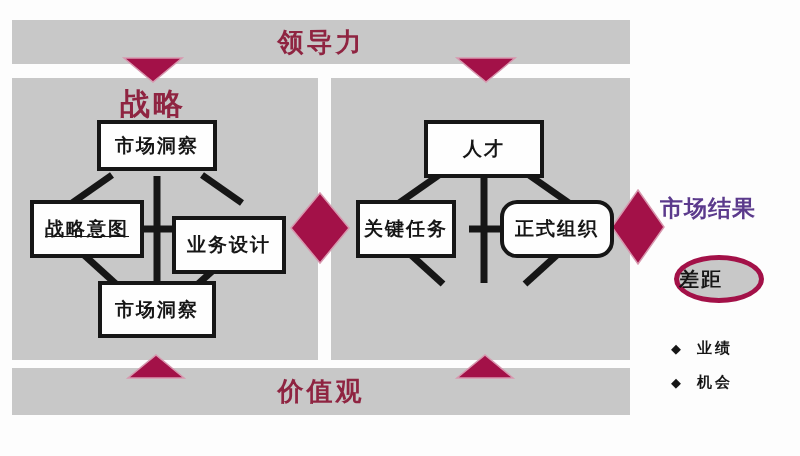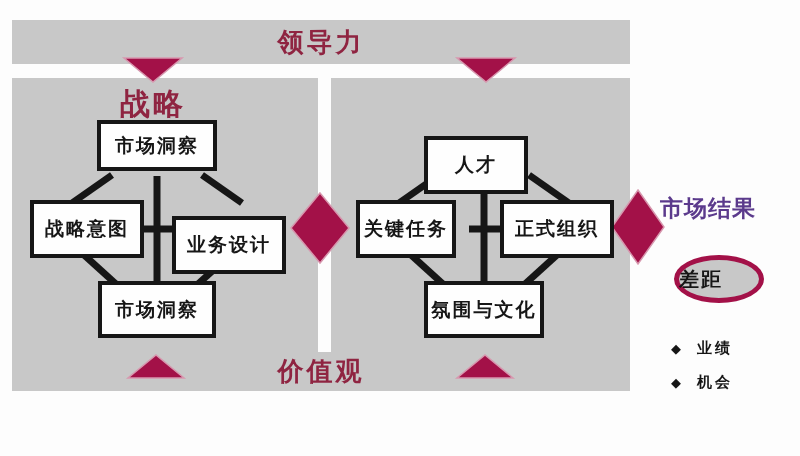--- a/index.html
+++ b/index.html
@@ -5,21 +5,21 @@
   html,body{margin:0;padding:0;background:#fff;}
   .canvas{
     position:relative;width:800px;height:456px;background:#fdfdfd;
     font-family:"Liberation Sans","DejaVu Sans",sans-serif;overflow:hidden;
   }
   .bar{
     position:absolute;left:12px;width:618px;background:var(--panel-gray);
     display:flex;align-items:center;justify-content:center;z-index:1;
   }
   .top-bar{top:20px;height:44px;}
-  .bottom-bar{top:352px;height:39px;}
+  .bottom-bar{top:368px;height:47px;}
   .bar-label{
     font-size:26px;font-weight:bold;color:var(--header-red);letter-spacing:3px;
   }
   .panel{position:absolute;top:78px;height:282px;background:var(--panel-gray);z-index:1;}
   .panel-left{left:12px;width:306px;}
   .panel-right{left:331px;width:299px;}
   .panel-title{
     position:absolute;top:84px;width:110px;text-align:center;z-index:4;
     font-size:30px;font-weight:bold;color:var(--header-red);letter-spacing:3px;
   }
@@ -83,28 +83,27 @@
     <polygon points="457,58 515,58 486,82"></polygon>
     <polygon points="128,378 184,378 156,355"></polygon>
     <polygon points="457,378 513,378 485,355"></polygon>
     <polygon points="320,193 349,228 320,263 291,228"></polygon>
     <polygon points="638,190 664,227 638,264 612,227"></polygon>
   </svg>
 
   <div class="panel-title title-strategy">战略</div>
 
   <div class="node" style="left:97px;top:120px;width:120px;height:51px;">市场洞察</div>
-  <div class="node" style="left:30px;top:200px;width:114px;height:58px;">战略意图</div>
+  <div class="node" style="left:30px;top:200px;width:114px;height:58px;text-decoration:underline;">战略意图</div>
   <div class="node" style="left:172px;top:216px;width:114px;height:58px;">业务设计</div>
   <div class="node" style="left:98px;top:281px;width:118px;height:57px;">市场洞察</div>
 
-  <div class="node" style="left:424px;top:136px;width:104px;height:58px;">人才</div>
+  <div class="node" style="left:424px;top:120px;width:120px;height:58px;">人才</div>
   <div class="node" style="left:356px;top:200px;width:100px;height:58px;">关键任务</div>
-  <div class="node" style="left:500px;top:200px;width:114px;height:58px;">正式组织</div>
-  <div class="node" style="left:424px;top:281px;width:120px;height:57px;">氛围与文化</div>
+  <div class="node" style="left:500px;top:200px;width:114px;height:58px;border-radius:17px;">正式组织</div>
 
   <div class="market-title">市场结果</div>
   <div class="gap-oval">
     <span>差距</span>
   </div>
   <div class="bullets">
     <div class="bullet-row">
       <span class="bullet-glyph">◆</span>
       <span class="bullet-label">业绩</span>
     </div>

